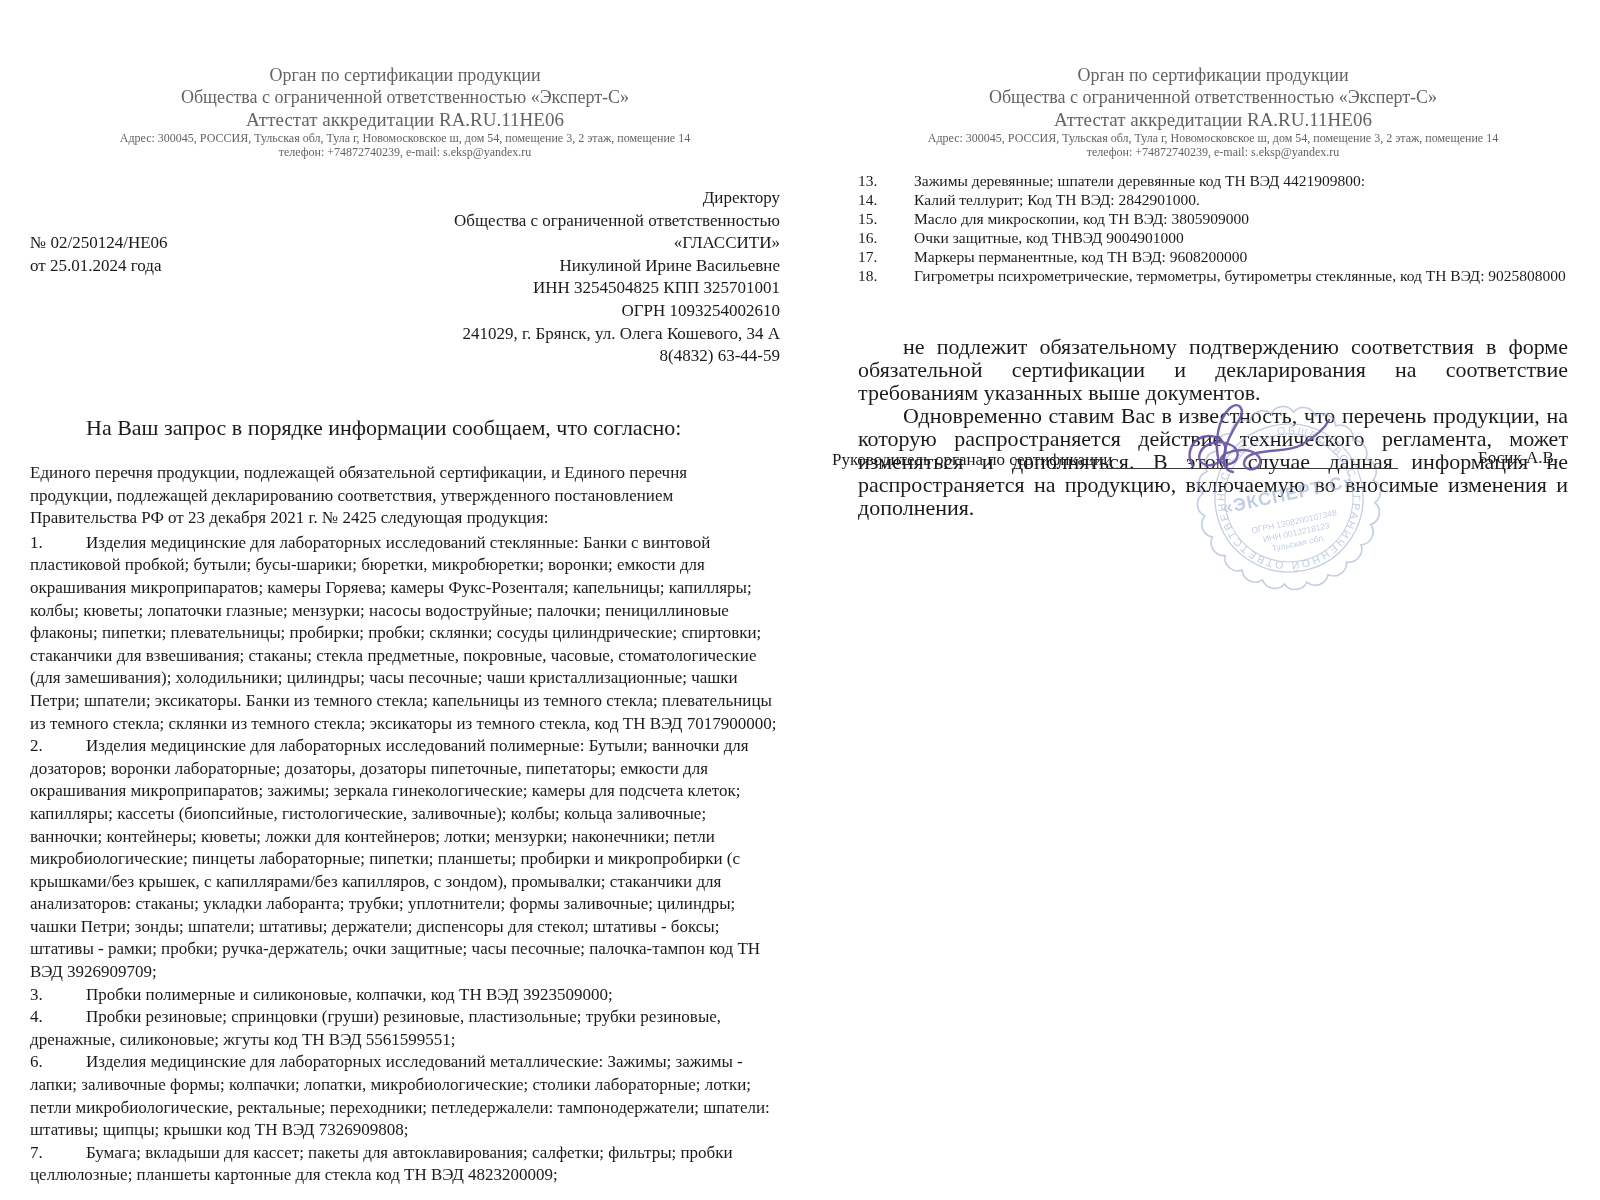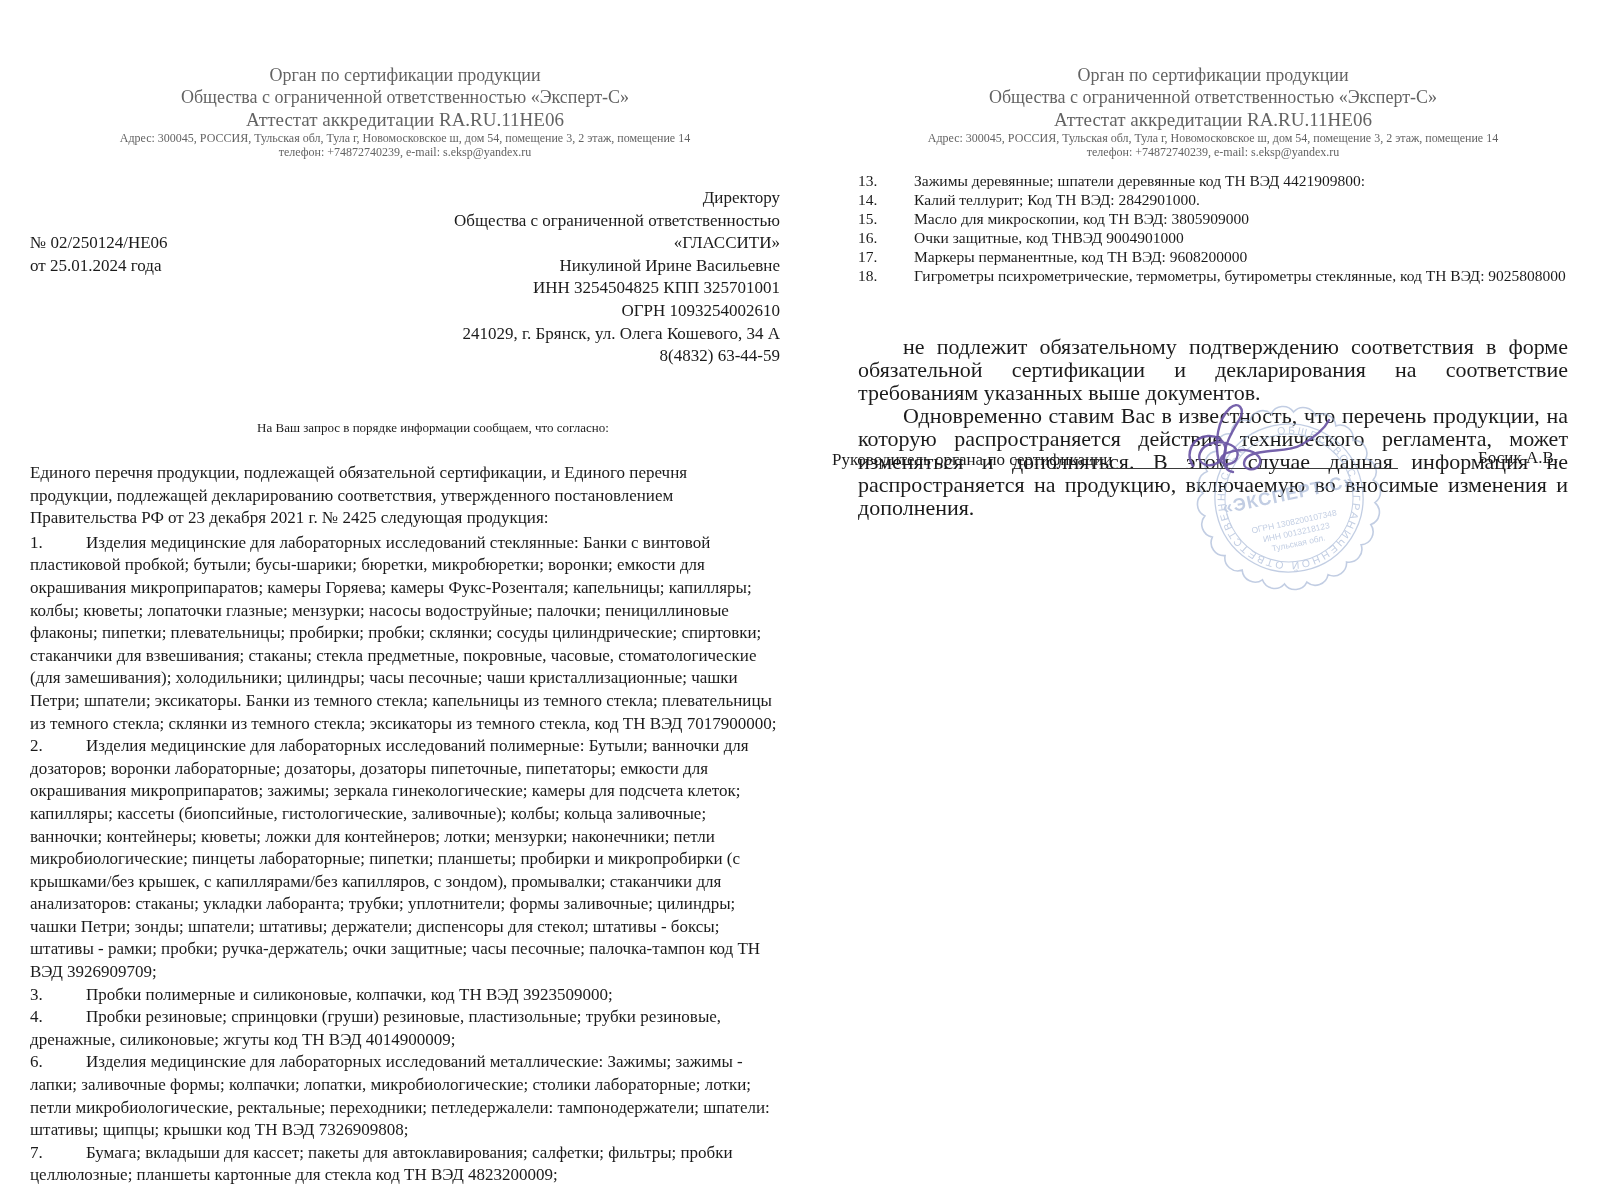--- a/index.html
+++ b/index.html
@@ -17,21 +17,21 @@
   .letterhead{padding-top:64px; text-align:center; color:var(--header_gray);}
   .lh-big{font-size:18px; line-height:22px;}
   .lh-att{font-size:19px; line-height:23px;}
   .lh-small{font-size:12px; line-height:14px;}
 
   
   .ref-row{position:relative; margin-top:28px; height:181px;}
   .ref-block{position:absolute; left:0; top:16px; font-size:17px; line-height:23px;margin-top:28px;}
   .recipient{ text-align:right; font-size:17px; line-height:22.6px;}
 
-  .intro{margin-top:48px; font-size:13px; line-height:23px; text-indent:56px;text-align:center;}
+  .intro{margin-top:48px; font-size:22px; line-height:23px; text-indent:56px;}
   .lead{margin-top:23px; font-size:17px; line-height:22.6px; max-width:702px;}
 
   .plist{margin-top:2px;}
   .item{font-size:17px; line-height:22.6px; text-align:left;}
   .item .num{display:inline-block; width:56px;}
 
   
   .plist2{margin-top:12px;}
   .item2{font-size:15.5px; line-height:19px;}
   .item2 .num{display:inline-block; width:56px;}
@@ -87,21 +87,21 @@
   <p class="lead">Единого перечня продукции, подлежащей обязательной сертификации, и Единого перечня продукции, подлежащей декларированию соответствия, утвержденного постановлением Правительства РФ от 23 декабря 2021 г. № 2425 следующая продукция:</p>
 
   <div class="plist">
 
       <p class="item"><span class="num">1.</span><span>Изделия медицинские для лабораторных исследований стеклянные: Банки с винтовой пластиковой пробкой; бутыли; бусы-шарики; бюретки, микробюретки; воронки; емкости для окрашивания микроприпаратов; камеры Горяева; камеры Фукс-Розенталя; капельницы; капилляры; колбы; кюветы; лопаточки глазные; мензурки; насосы водоструйные; палочки; пенициллиновые флаконы; пипетки; плевательницы; пробирки; пробки; склянки; сосуды цилиндрические; спиртовки; стаканчики для взвешивания; стаканы; стекла предметные, покровные, часовые, стоматологические (для замешивания); холодильники; цилиндры; часы песочные; чаши кристаллизационные; чашки Петри; шпатели; эксикаторы. Банки из темного стекла; капельницы из темного стекла; плевательницы из темного стекла; склянки из темного стекла; эксикаторы из темного стекла, код ТН ВЭД 7017900000;</span></p>
 
       <p class="item"><span class="num">2.</span><span>Изделия медицинские для лабораторных исследований полимерные: Бутыли; ванночки для дозаторов; воронки лабораторные; дозаторы, дозаторы пипеточные, пипетаторы; емкости для окрашивания микроприпаратов; зажимы; зеркала гинекологические; камеры для подсчета клеток; капилляры; кассеты (биопсийные, гистологические, заливочные); колбы; кольца заливочные; ванночки; контейнеры; кюветы; ложки для контейнеров; лотки; мензурки; наконечники; петли микробиологические; пинцеты лабораторные; пипетки; планшеты; пробирки и микропробирки (с крышками/без крышек, с капиллярами/без капилляров, с зондом), промывалки; стаканчики для анализаторов: стаканы; укладки лаборанта; трубки; уплотнители; формы заливочные; цилиндры; чашки Петри; зонды; шпатели; штативы; держатели; диспенсоры для стекол; штативы - боксы; штативы - рамки; пробки; ручка-держатель; очки защитные; часы песочные; палочка-тампон код ТН ВЭД 3926909709;</span></p>
 
       <p class="item"><span class="num">3.</span><span>Пробки полимерные и силиконовые, колпачки, код ТН ВЭД 3923509000;</span></p>
 
-      <p class="item"><span class="num">4.</span><span>Пробки резиновые; спринцовки (груши) резиновые, пластизольные; трубки резиновые, дренажные, силиконовые; жгуты код ТН ВЭД 4014900009;</span></p>
+      <p class="item"><span class="num">4.</span><span>Пробки резиновые; спринцовки (груши) резиновые, пластизольные; трубки резиновые, дренажные, силиконовые; жгуты код ТН ВЭД 5561599551;</span></p>
 
 
       <p class="item"><span class="num">6.</span><span>Изделия медицинские для лабораторных исследований металлические: Зажимы; зажимы - лапки; заливочные формы; колпачки; лопатки, микробиологические; столики лабораторные; лотки; петли микробиологические, ректальные; переходники; петледержалели: тампонодержатели; шпатели: штативы; щипцы; крышки код ТН ВЭД 7326909808;</span></p>
 
       <p class="item"><span class="num">7.</span><span>Бумага; вкладыши для кассет; пакеты для автоклавирования; салфетки; фильтры; пробки целлюлозные; планшеты картонные для стекла код ТН ВЭД 4823200009;</span></p>
 
     </div>
 </div>
 
 <div class="col col-right">

